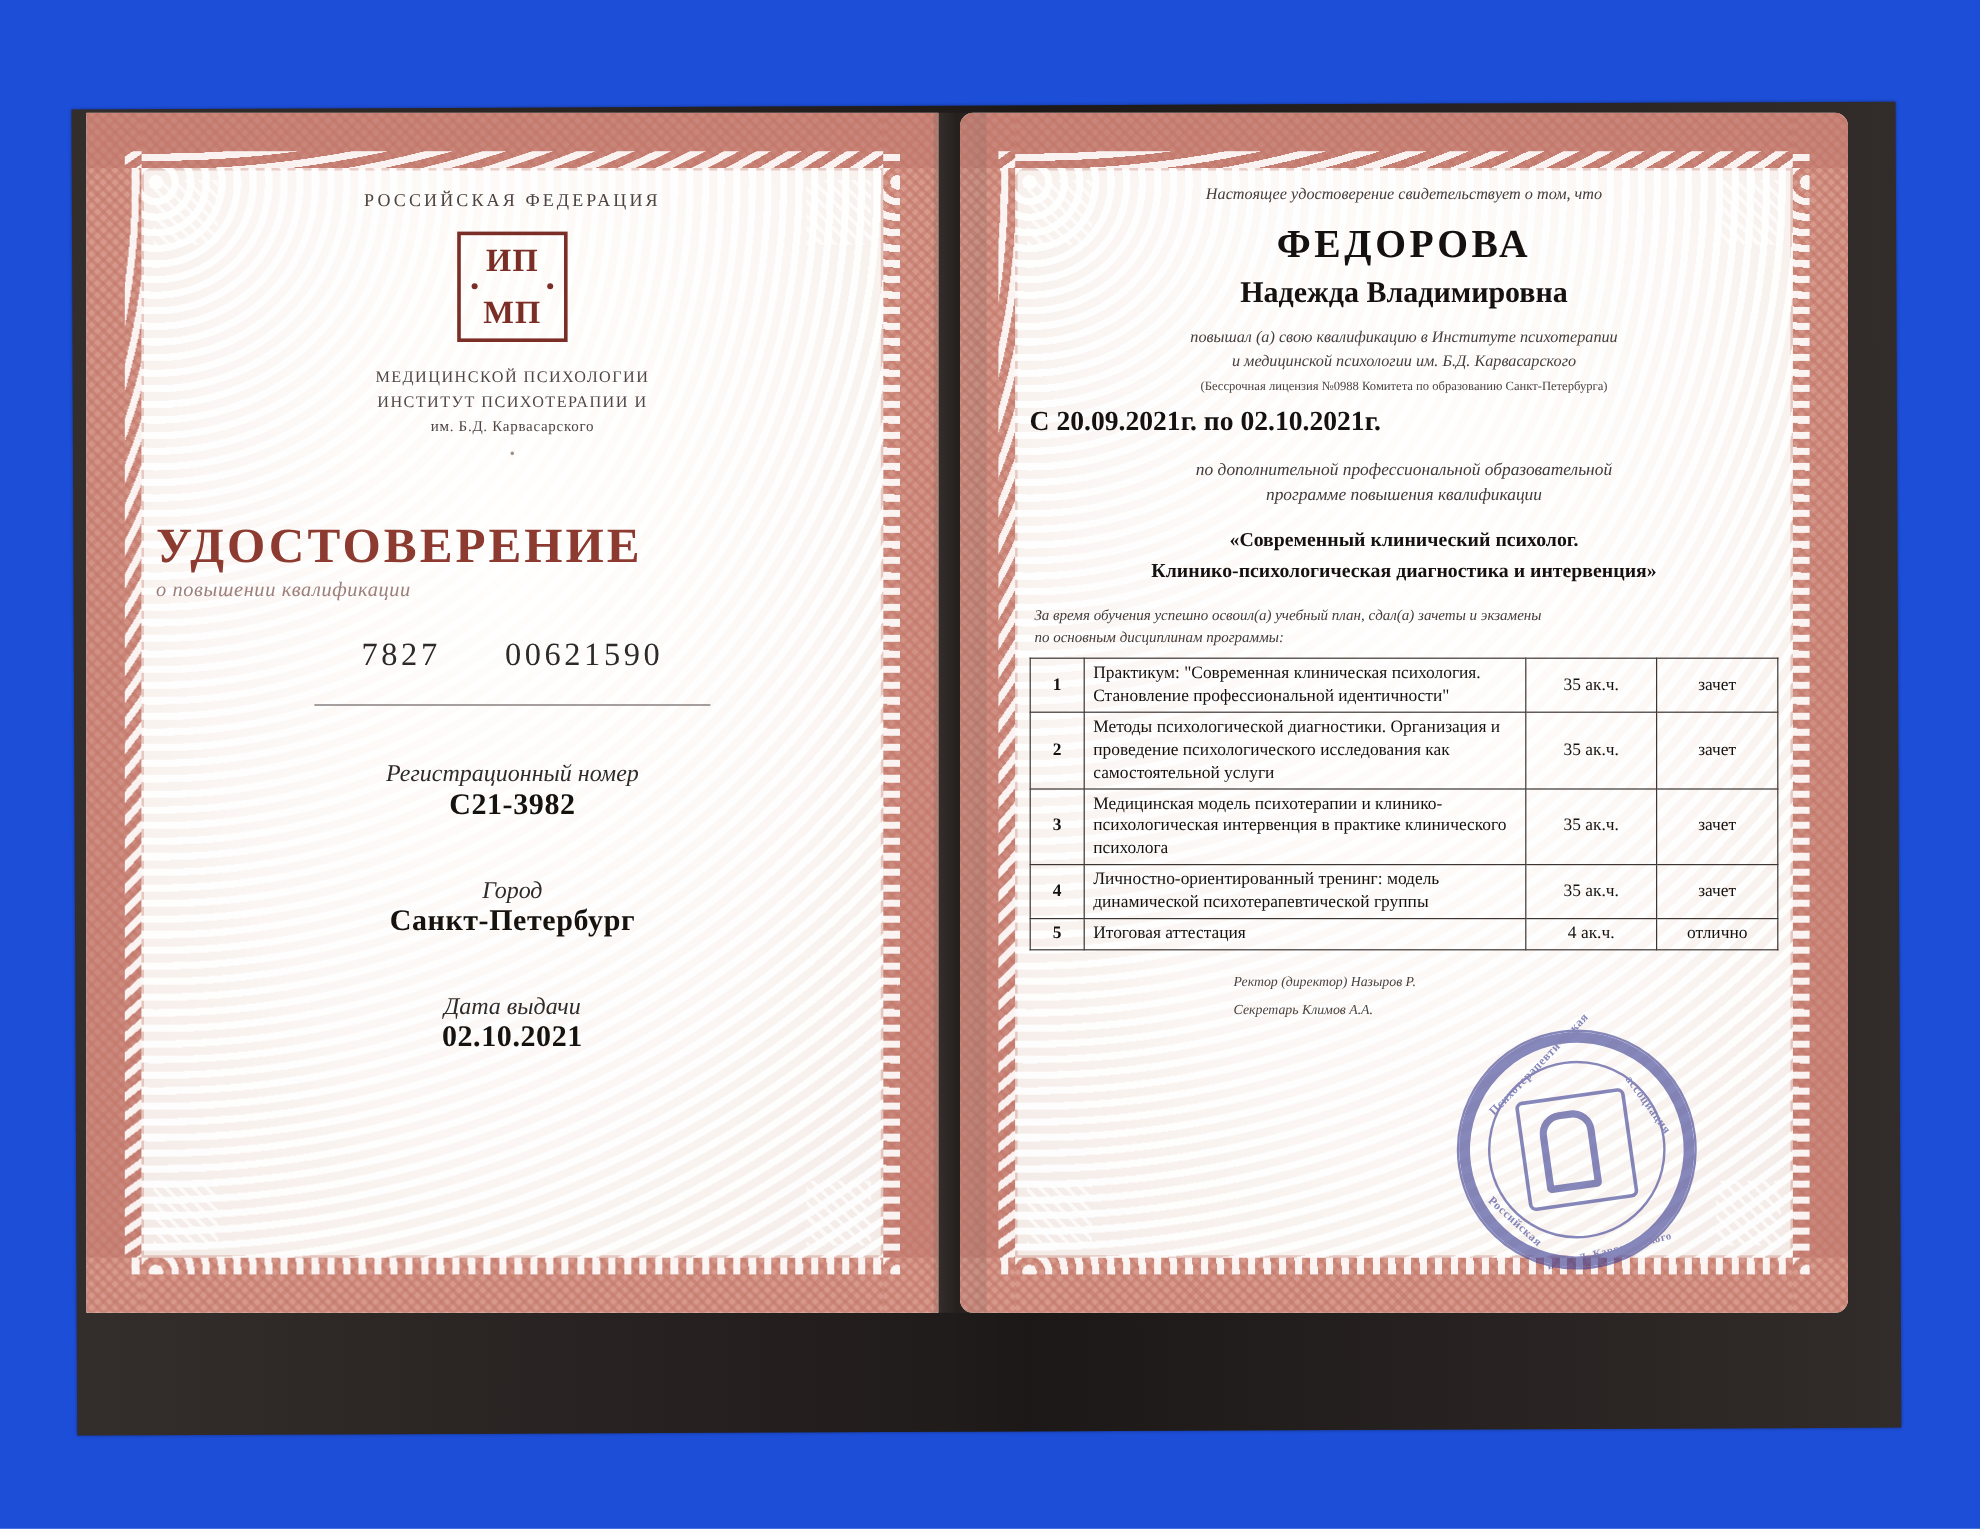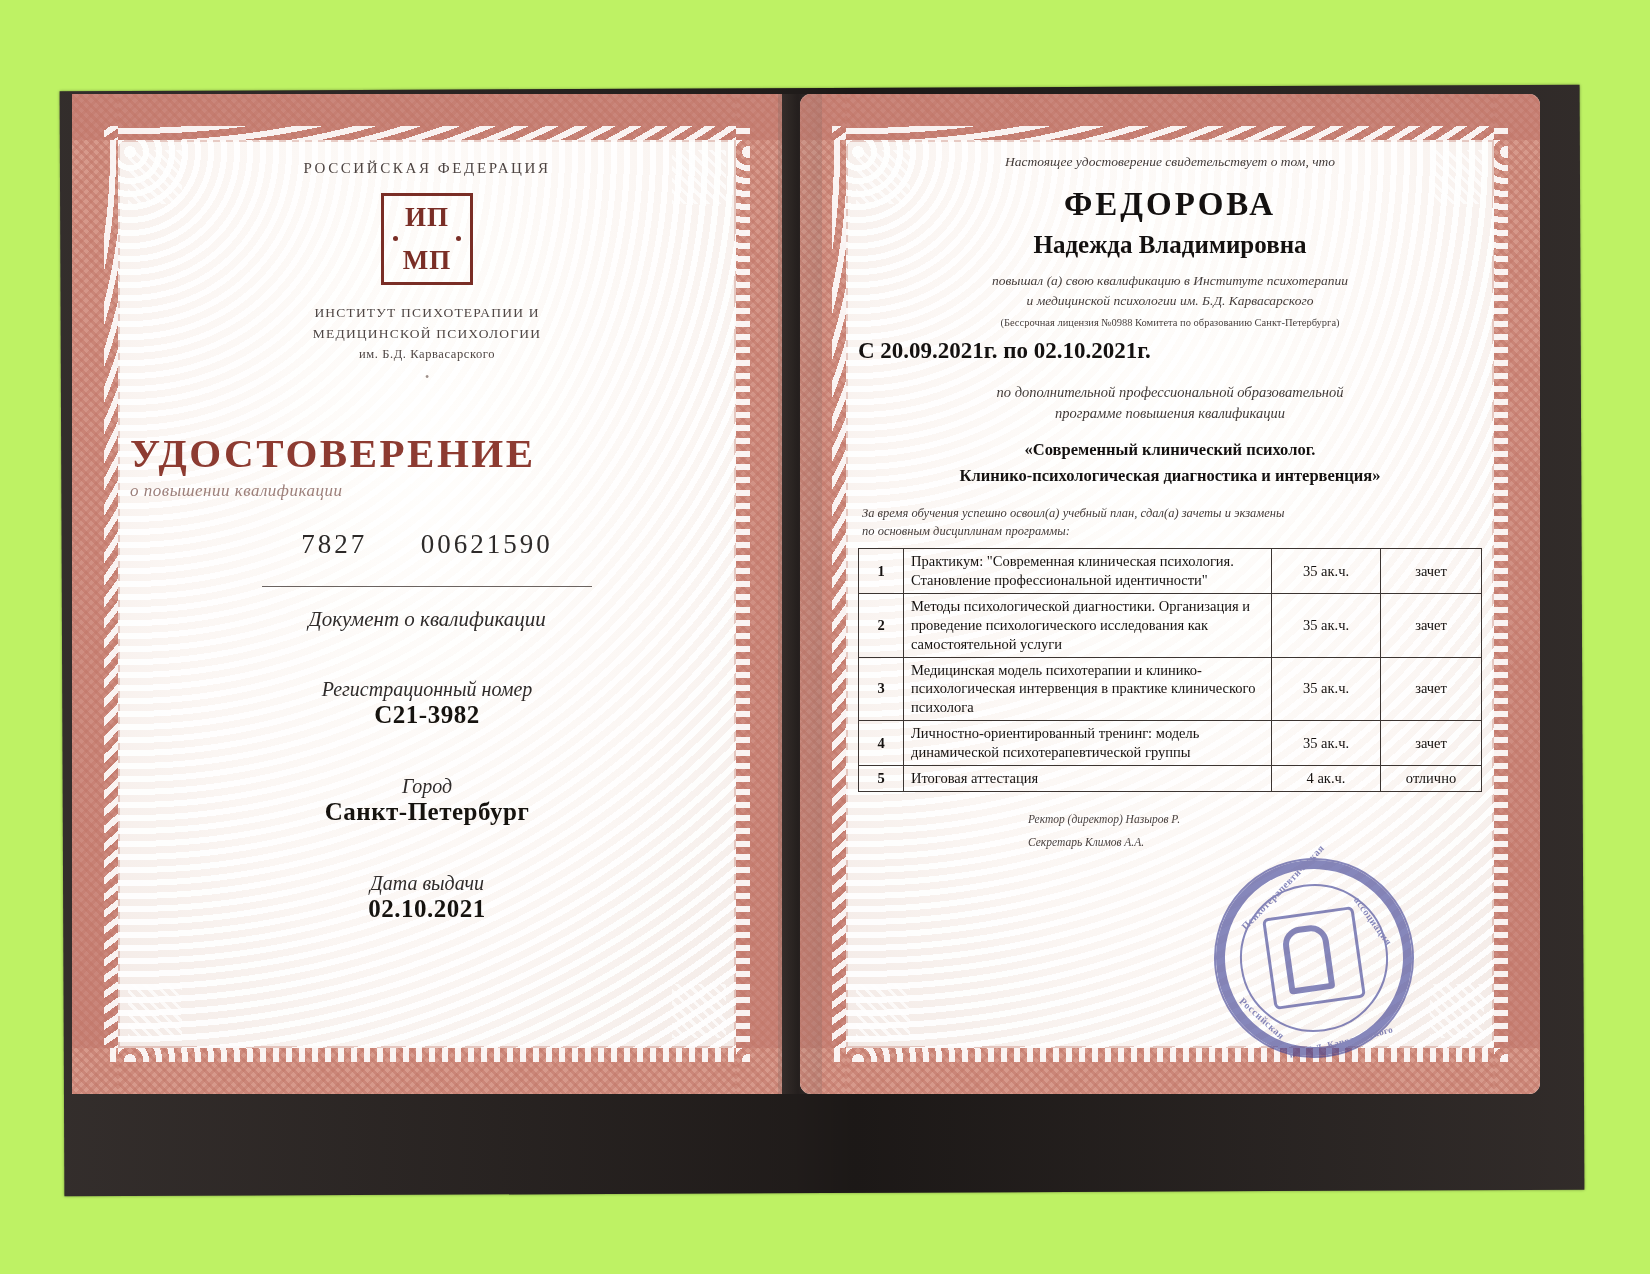--- a/index.html
+++ b/index.html
@@ -5,21 +5,21 @@
 <style>
   html,body{margin:0;padding:0;}
   body{
     width:1650px;height:1275px;
     background:#ffffff;
     font-family:"Liberation Serif", serif;
     overflow:hidden;
   }
   .scan{
     position:absolute;left:0;top:0;width:1650px;height:1274px;
-    background:#bef264;
+    background:#1d4ed8;
   }
   
   .cover{
     position:absolute;
     left:62px;top:88px;width:1520px;height:1105px;
     background:#2b2523;
     box-shadow:0 0 3px rgba(0,0,0,.4);
     transform:rotate(-0.25deg);
   }
   .cover:after{
@@ -232,38 +232,37 @@
 
       <div class="logo-wrap">
         <div class="logo">
           <div class="lt">ИП</div>
           <div class="dotL"></div><div class="dotR"></div>
           <div class="lb">МП</div>
         </div>
       </div>
 
       <div class="inst">
+        <div>МЕДИЦИНСКОЙ ПСИХОЛОГИИ</div>
         <div>ИНСТИТУТ ПСИХОТЕРАПИИ И</div>
-        <div>МЕДИЦИНСКОЙ ПСИХОЛОГИИ</div>
         <div class="sub">им. Б.Д. Карвасарского</div>
       </div>
       <div class="dotsep">•</div>
 
       <div class="title-ud">УДОСТОВЕРЕНИЕ</div>
       <div class="title-sub">о повышении квалификации</div>
 
       <div class="serial">
         <span>7827</span>
         <span class="gap"></span>
         <span>00621590</span>
       </div>
 
       <div class="rule"></div>
 
-      <div class="docline">Документ о квалификации</div>
 
       <div class="field">
         <div class="lab">Регистрационный номер</div>
         <div class="val">С21-3982</div>
       </div>
 
       <div class="field">
         <div class="lab">Город</div>
         <div class="val">Санкт-Петербург</div>
       </div>

